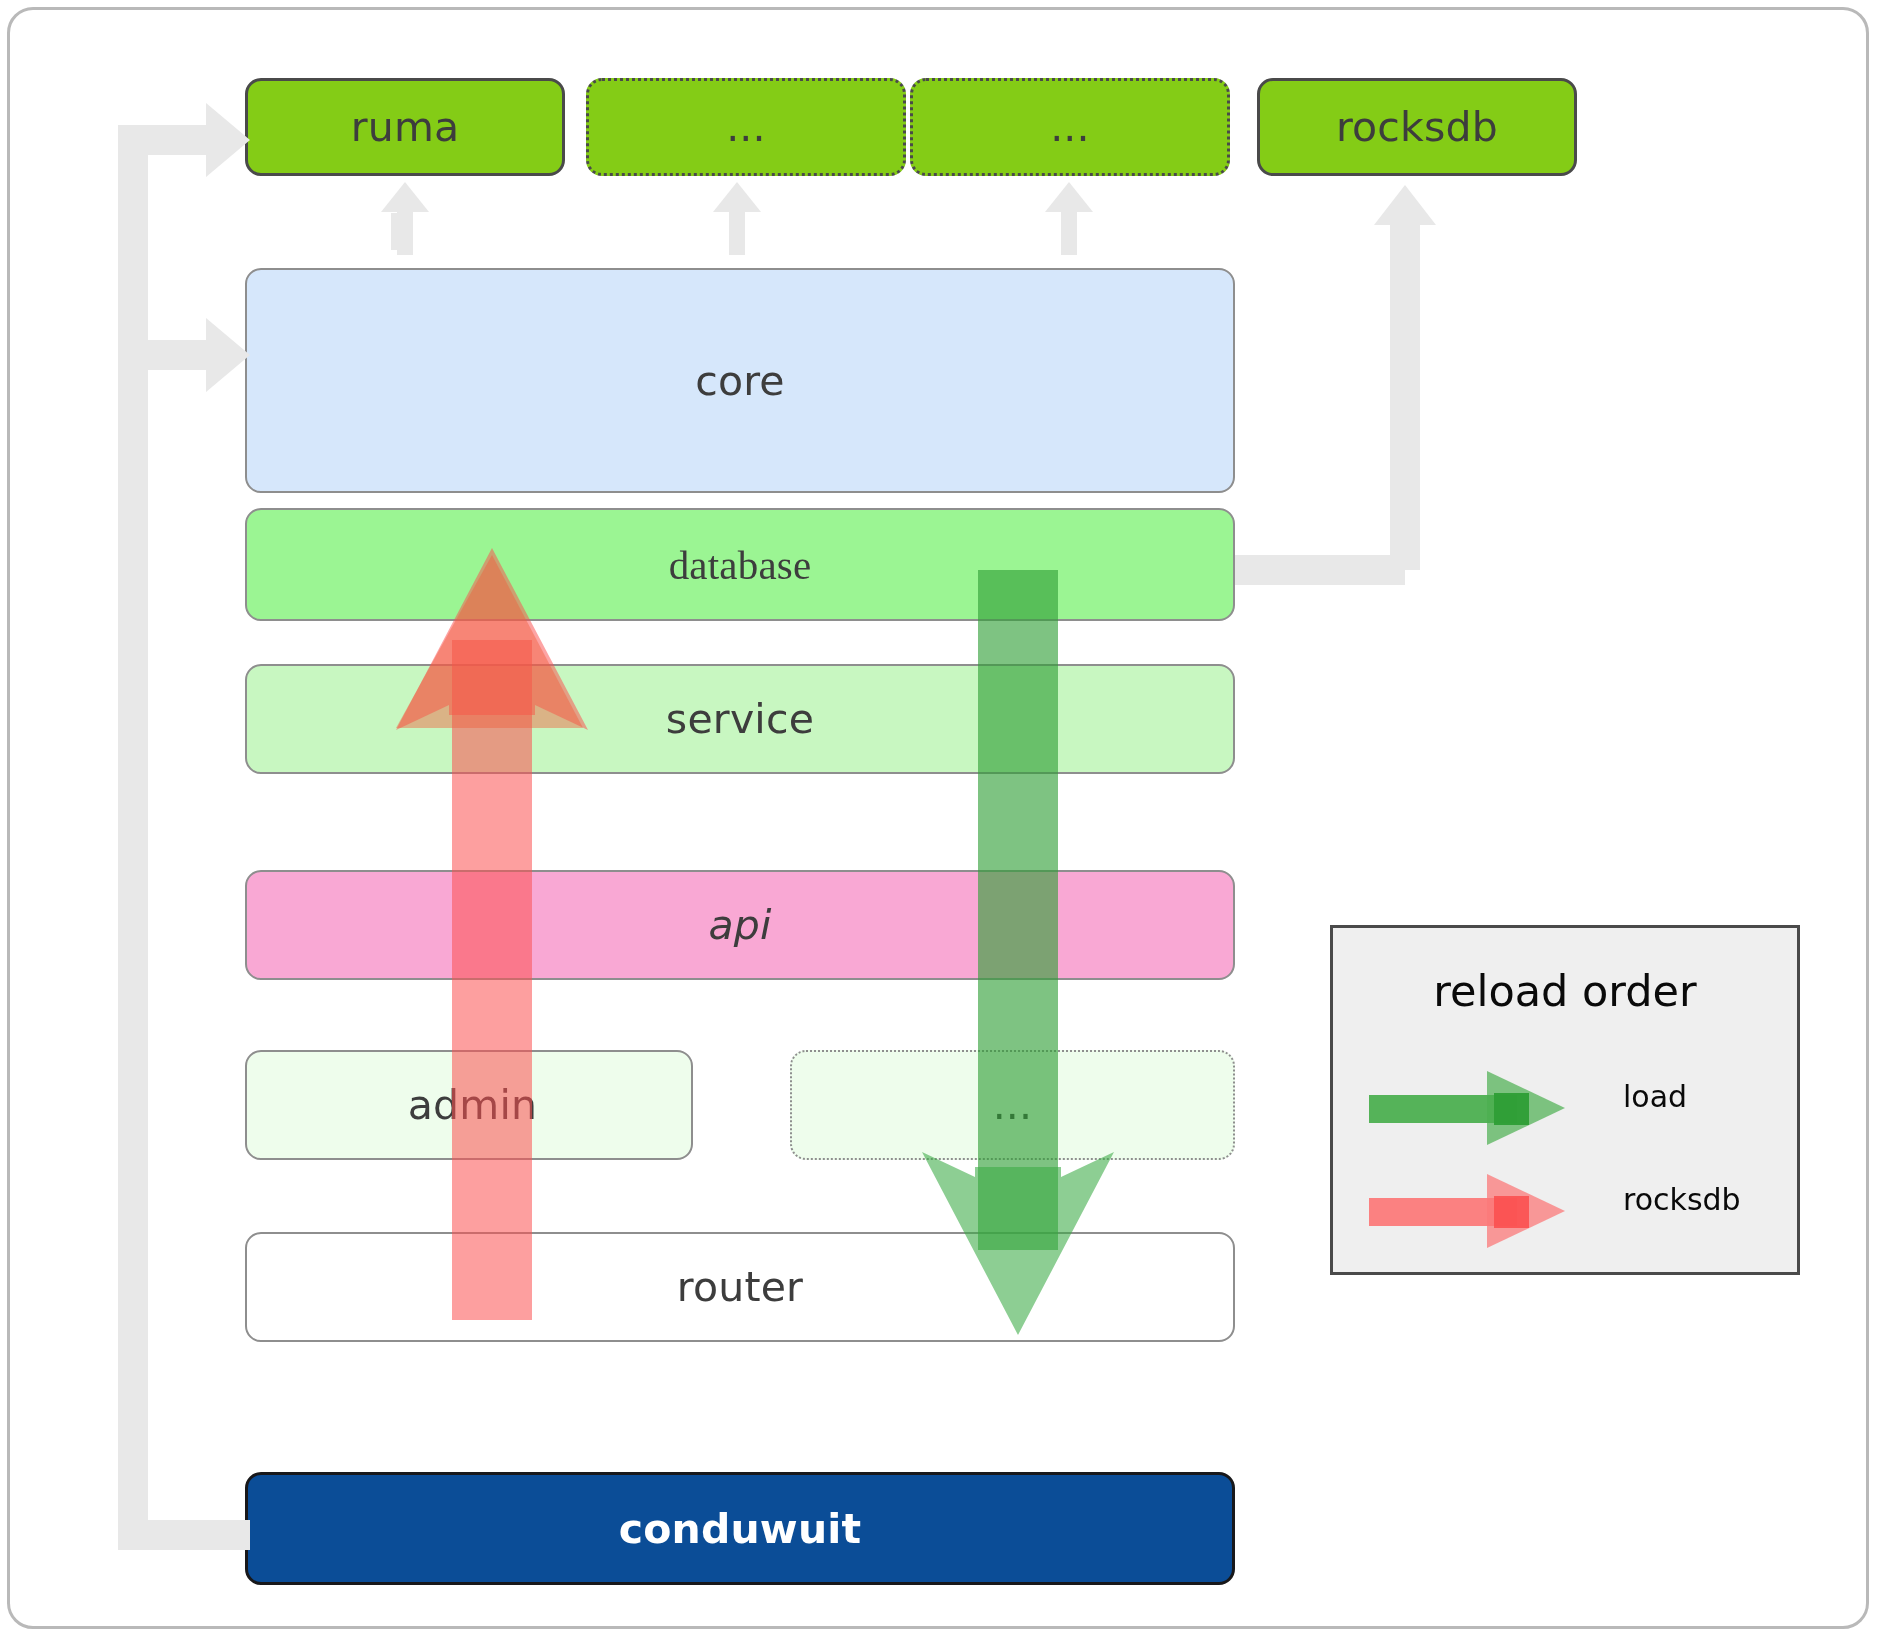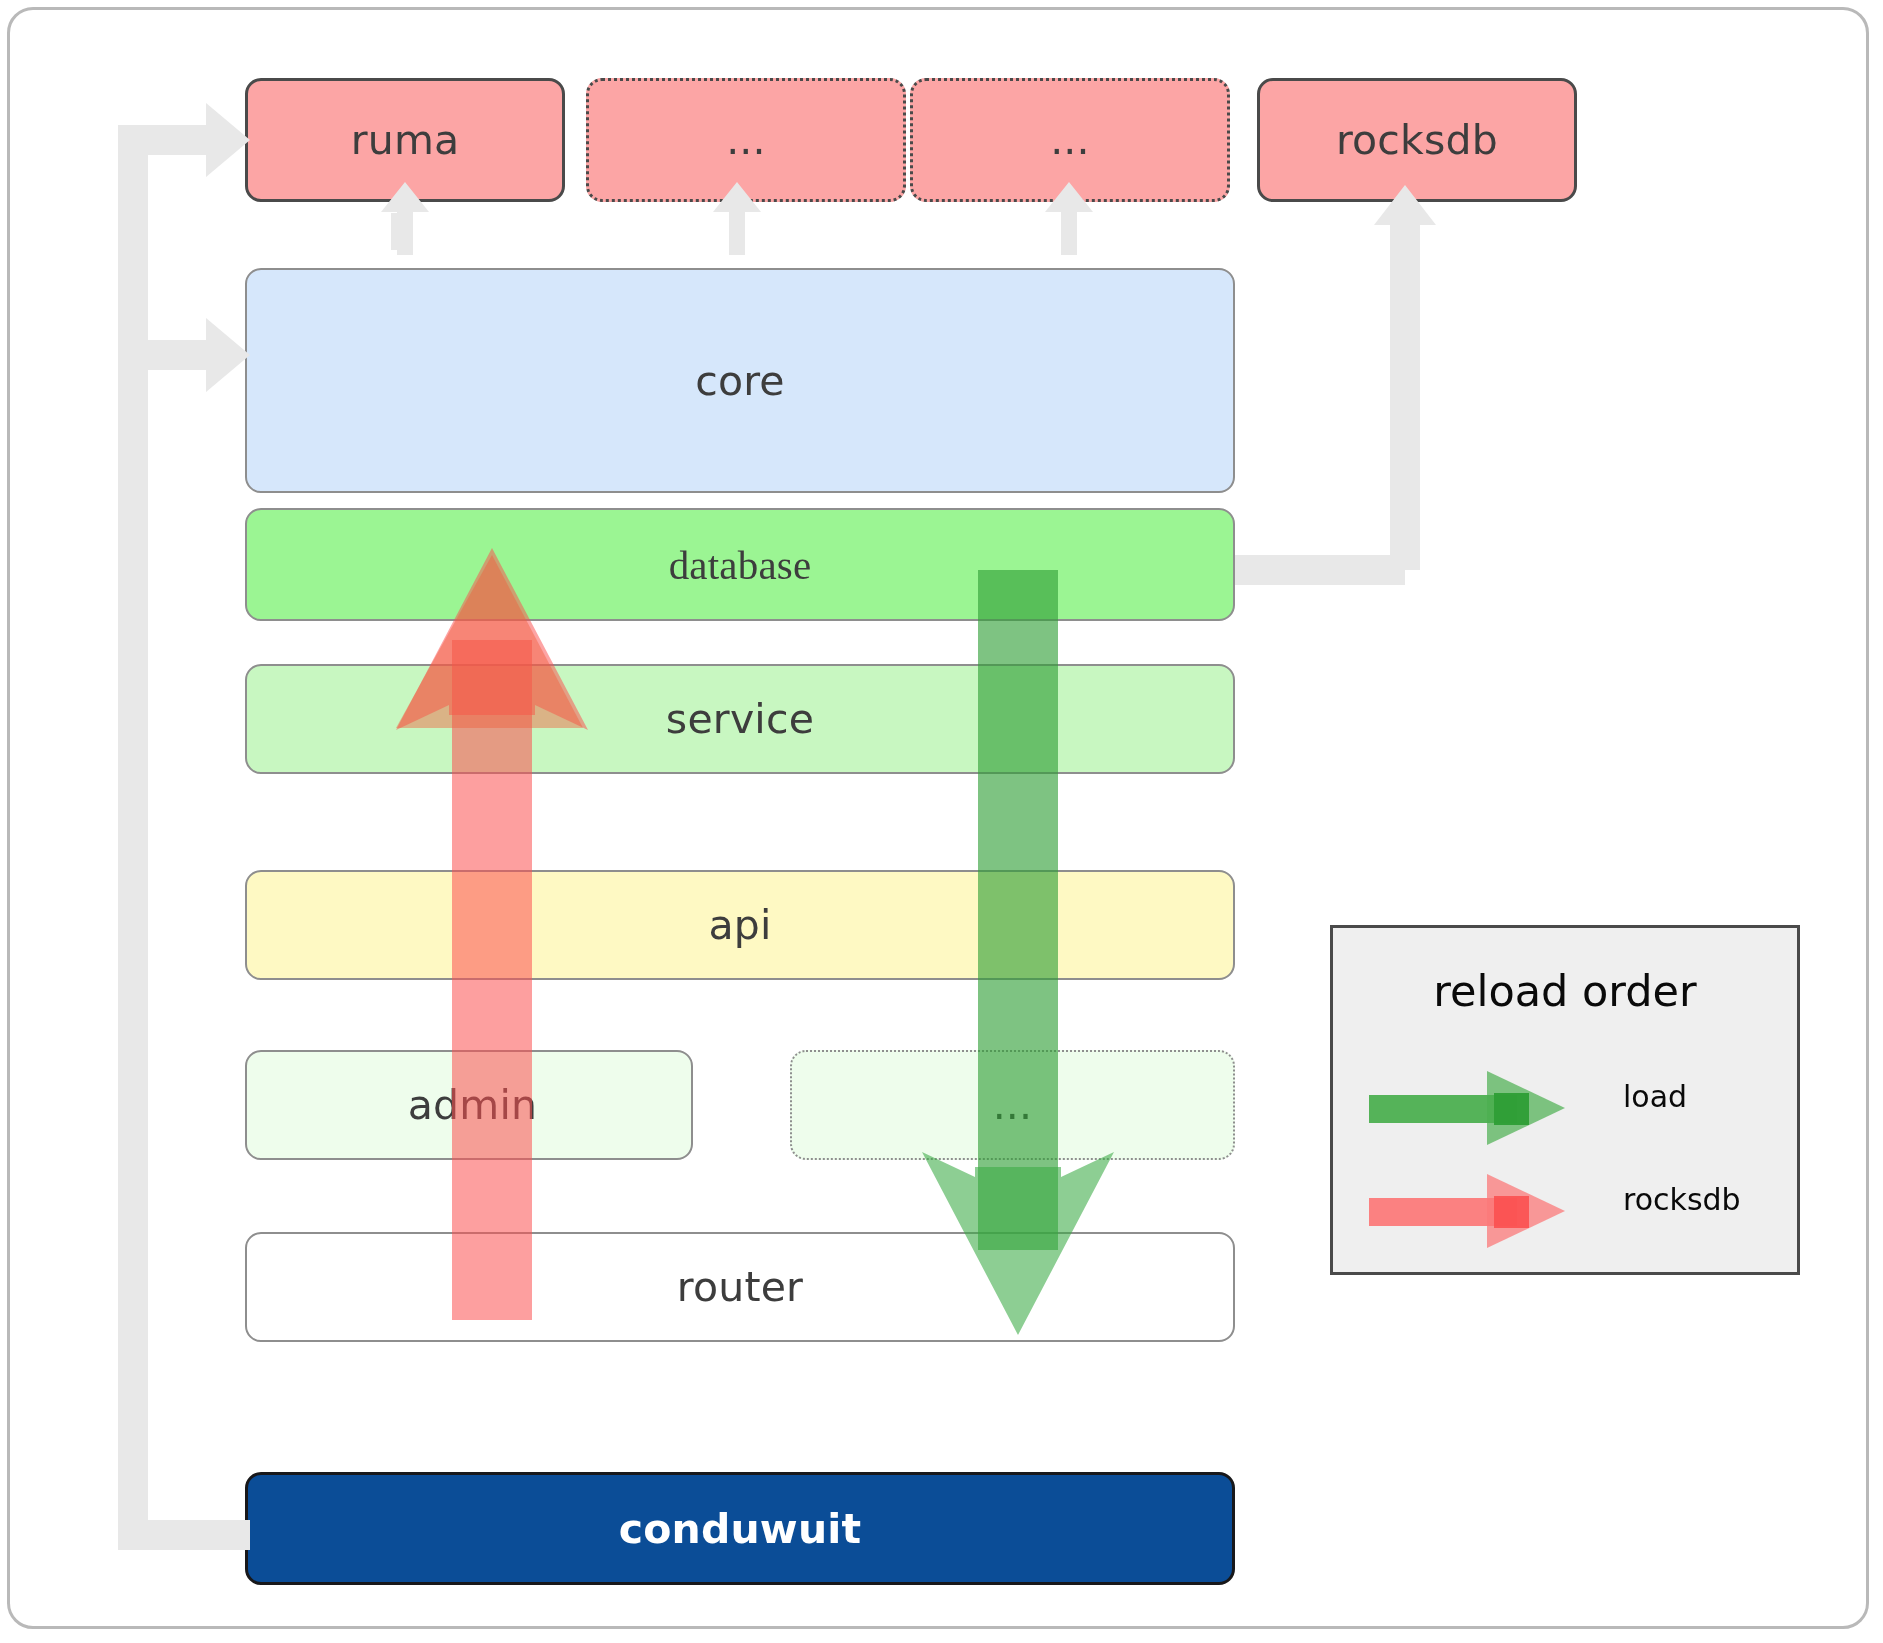--- a/index.html
+++ b/index.html
@@ -39,41 +39,41 @@
     justify-content: center;
     border-radius: 14px;
     font-size: 41px;
     color: #3d3d3d;
     letter-spacing: 0.2px;
   }
   .box .lbl { position: relative; z-index: 2; }
 
   
   .dep {
-    background: #fca5a5;
+    background: #84cc16;
     border: 3px solid #4a4a4a;
     top: 78px;
-    height: 124px;
+    height: 98px;
     border-radius: 16px;
   }
   .dep.dotted { border-style: dotted; border-width: 3px; border-color: #4a4a4a; }
 
   
   .layer {
     left: 245px;
     width: 990px;
     border: 2px solid #8e8e8e;
     border-radius: 16px;
   }
   .layer.dotted { border-style: dotted; }
 
   .c-core     { background: #d6e7fb; }
   .c-database { background: #9bf593; font-family: Liberation Serif, serif; }
   .c-service  { background: #c8f7c1; }
-  .c-api      { background: #fef9c3; }
+  .c-api      { background: #f9a8d4; font-style: italic; }
   .c-admin    { background: #eefdec; padding-left: 7px; }
   .c-dots     { background: #eefdec; }
   .c-router   { background: #ffffff; }
 
   .conduwuit {
     background: #0b4d97;
     border: 3px solid #18181a;
     color: #ffffff;
     font-weight: bold;
     border-radius: 16px;

